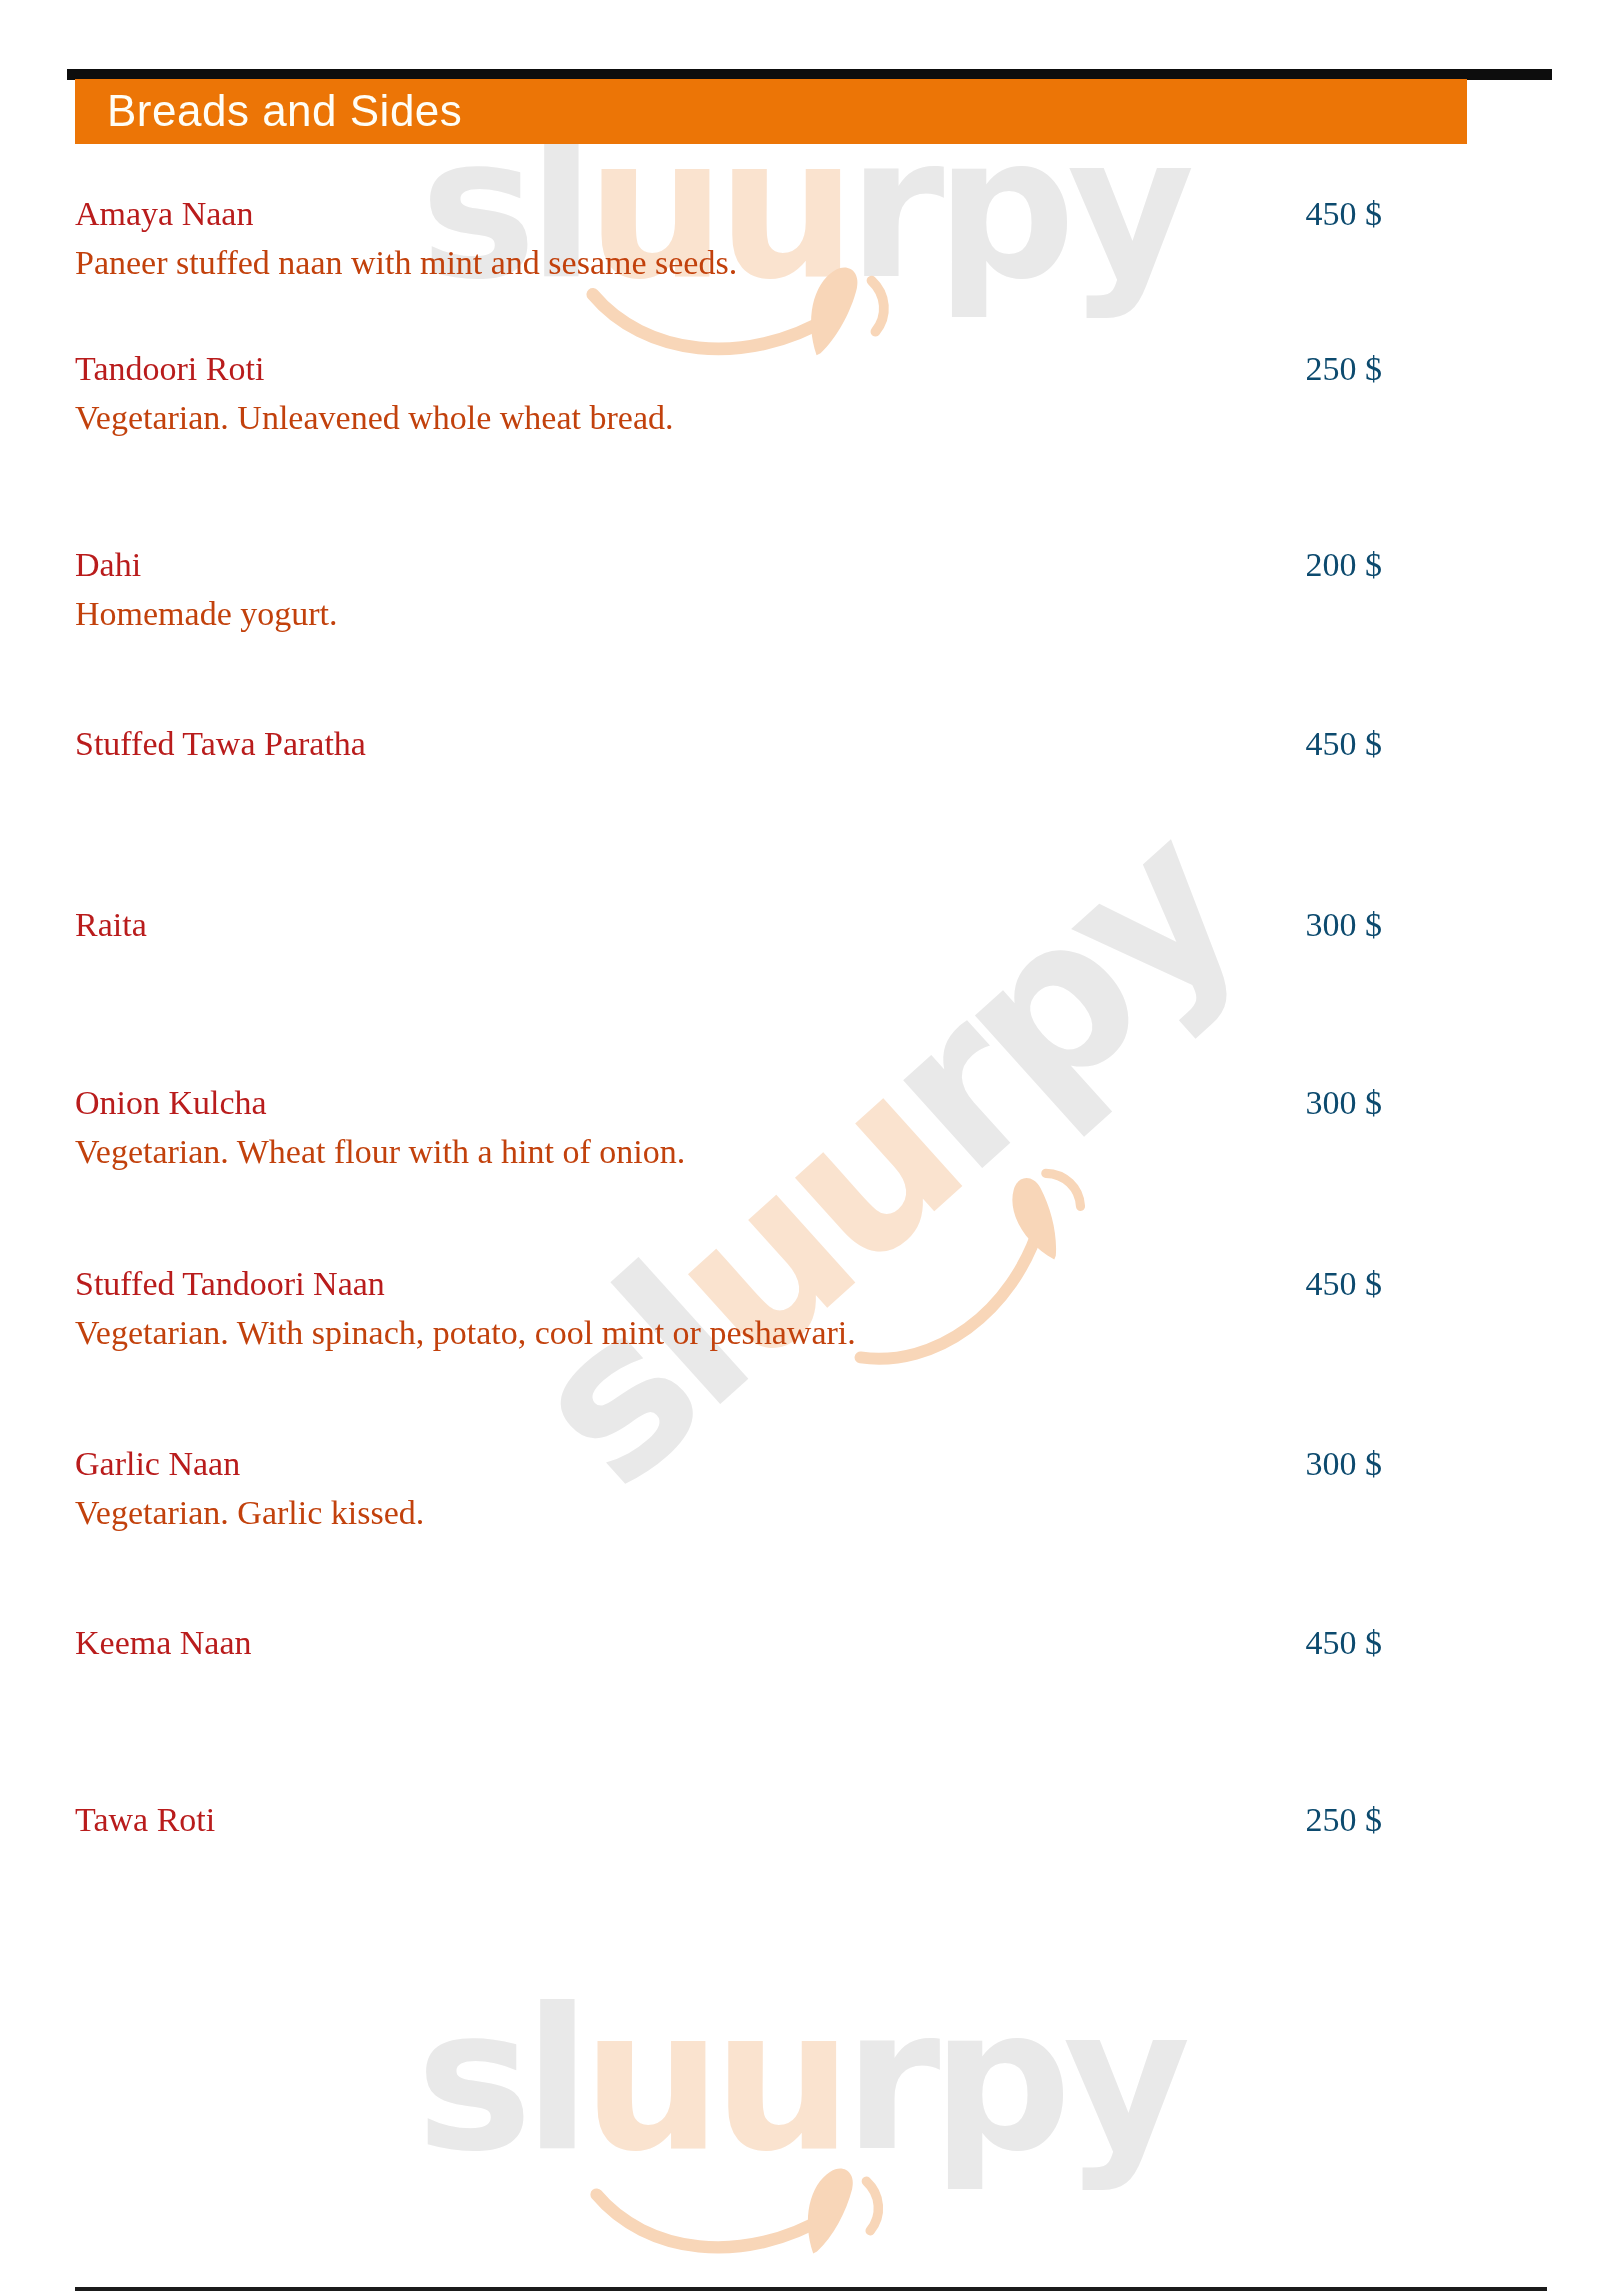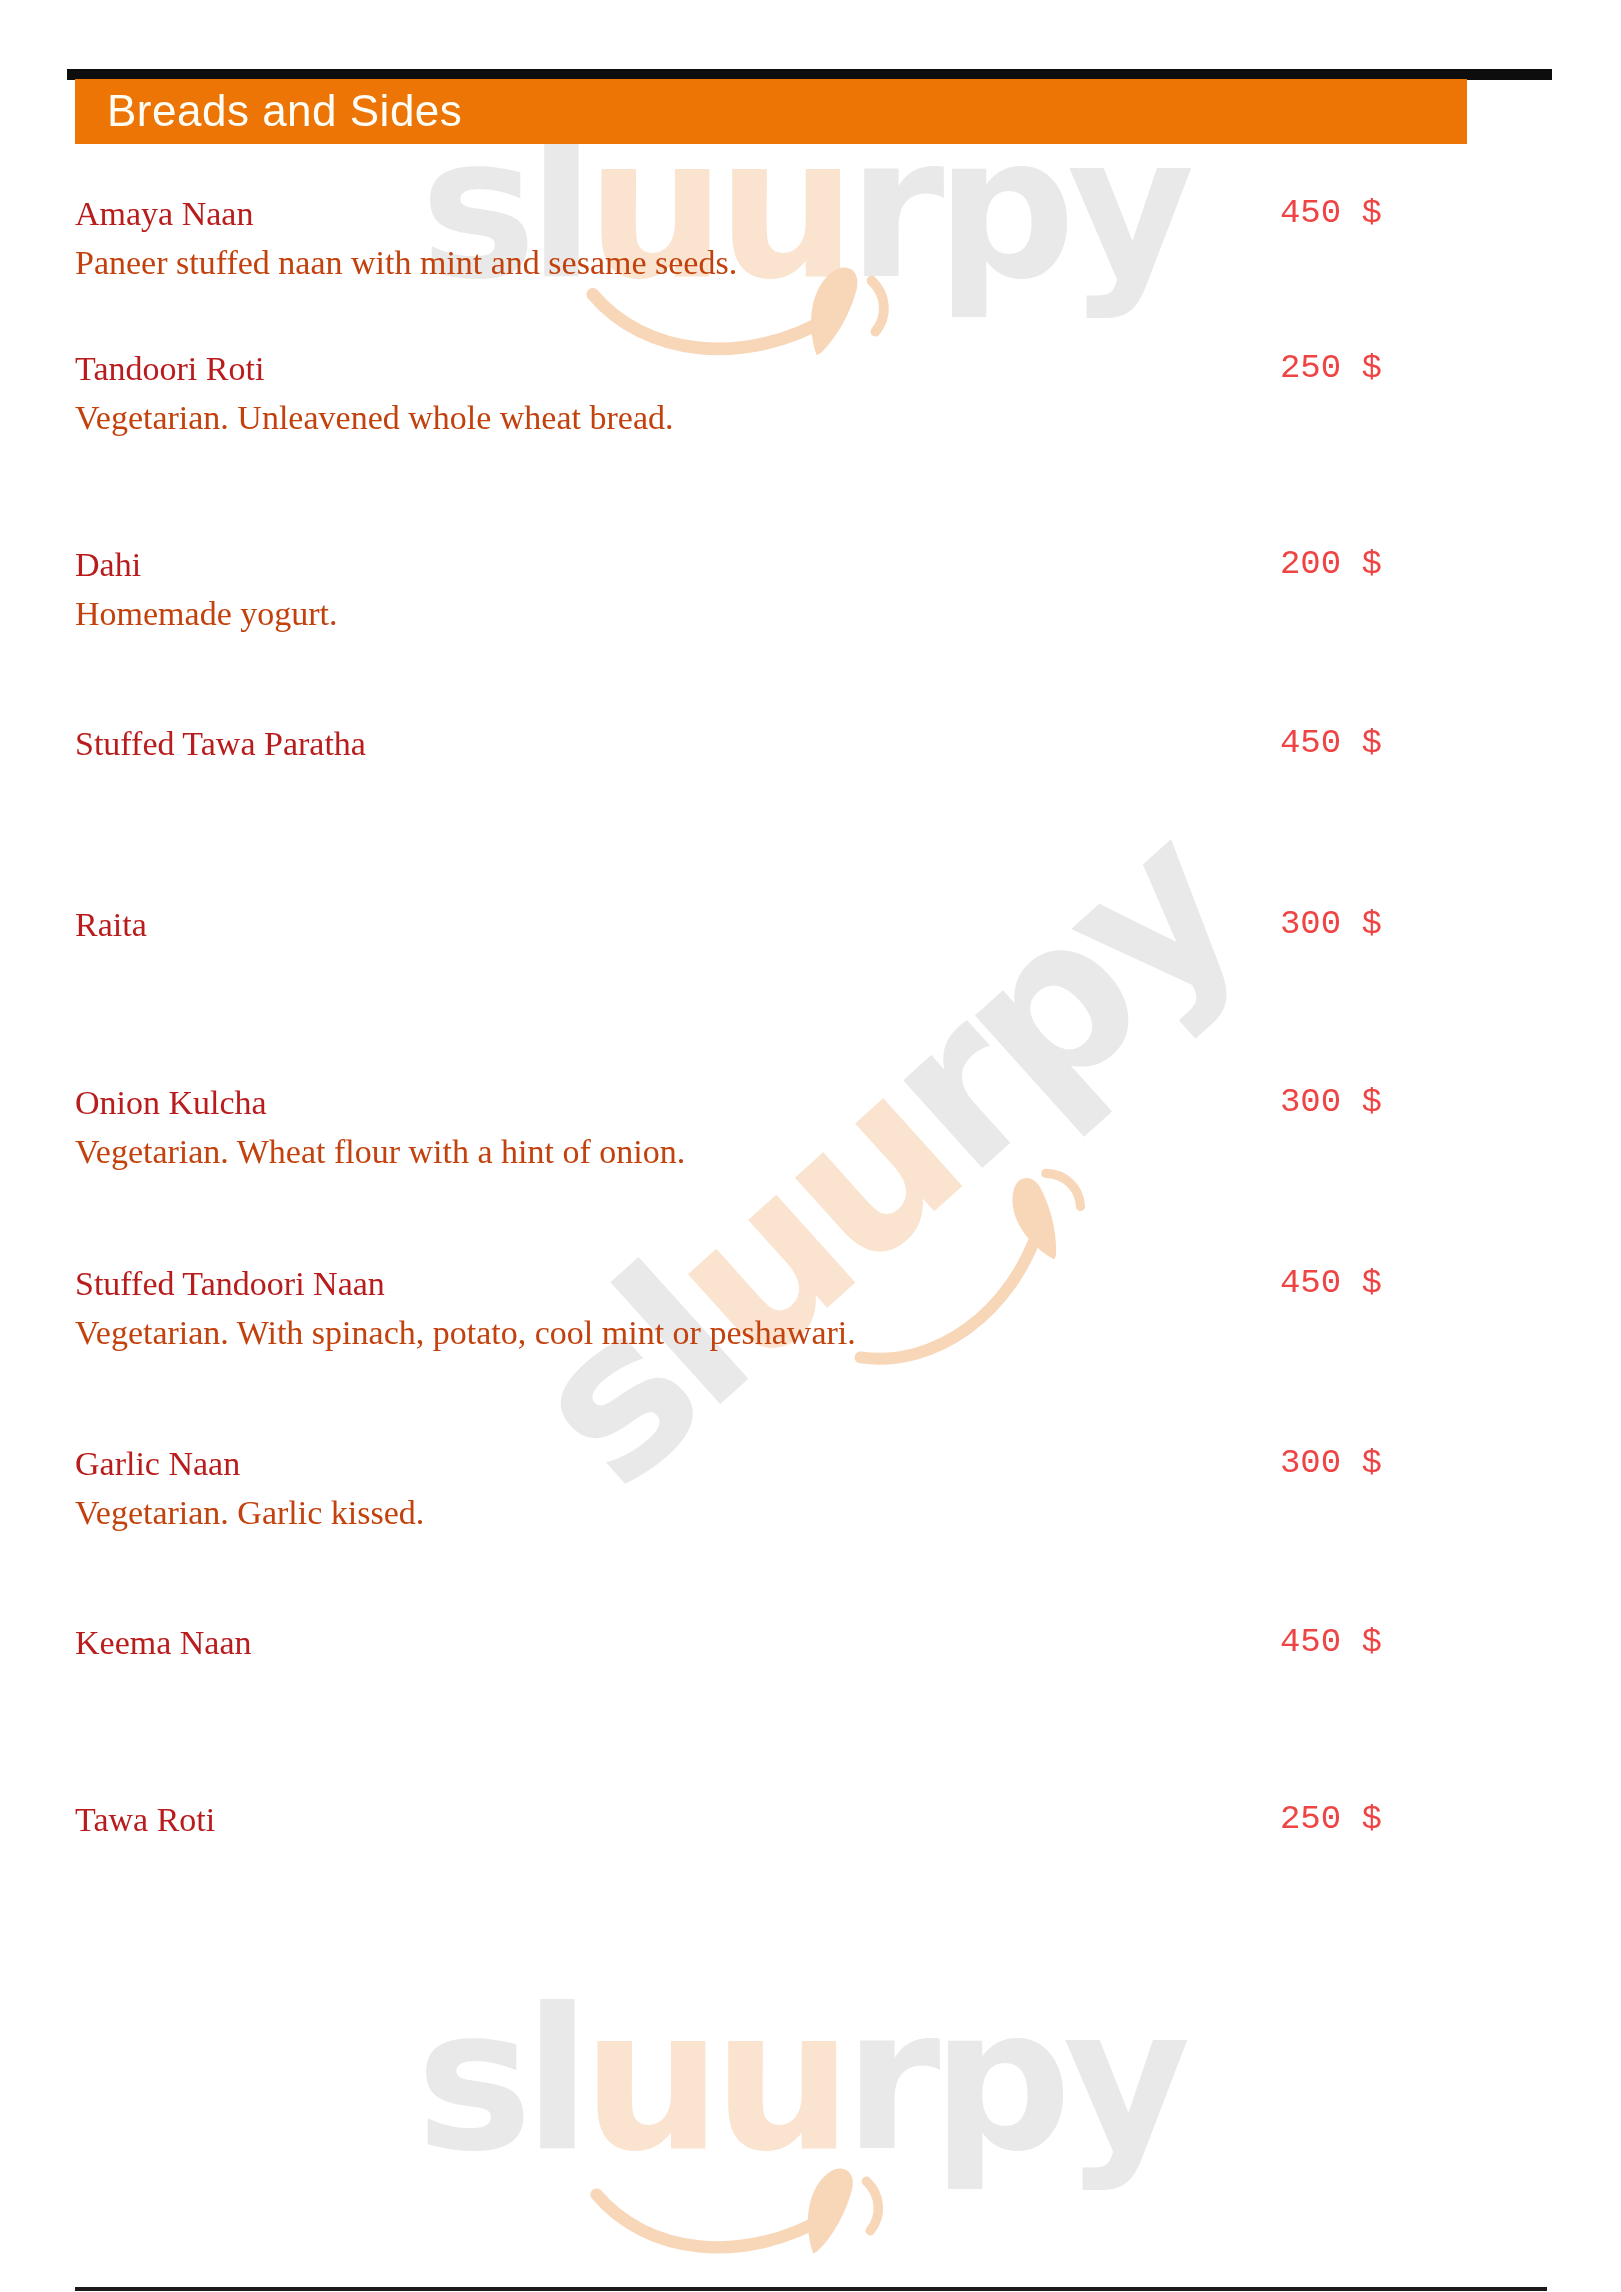--- a/index.html
+++ b/index.html
@@ -59,21 +59,21 @@
 
   
   .menu-item{
     position:absolute;left:75px;width:1307px;height:93px;z-index:1;
   }
   .item-name{
     font-size:34px;line-height:1.05;color:#b91c1c;white-space:nowrap;
   }
   .item-price{
     position:absolute;right:0;top:0;
-    font-size:34px;line-height:1.05;color:#ef4444;white-space:nowrap;font-family:Liberation Mono, monospace;
+    font-size:34px;line-height:1.05;color:#0c4a6e;white-space:nowrap;
   }
   .item-desc{
     position:absolute;left:0;top:49px;
     font-size:34px;line-height:1.05;color:#c2410c;white-space:nowrap;
   }
 
   
   #bottom-rule{
     position:absolute;left:75px;top:2287px;width:1472px;height:3.9px;
     background:#1b1b1b;z-index:2;

